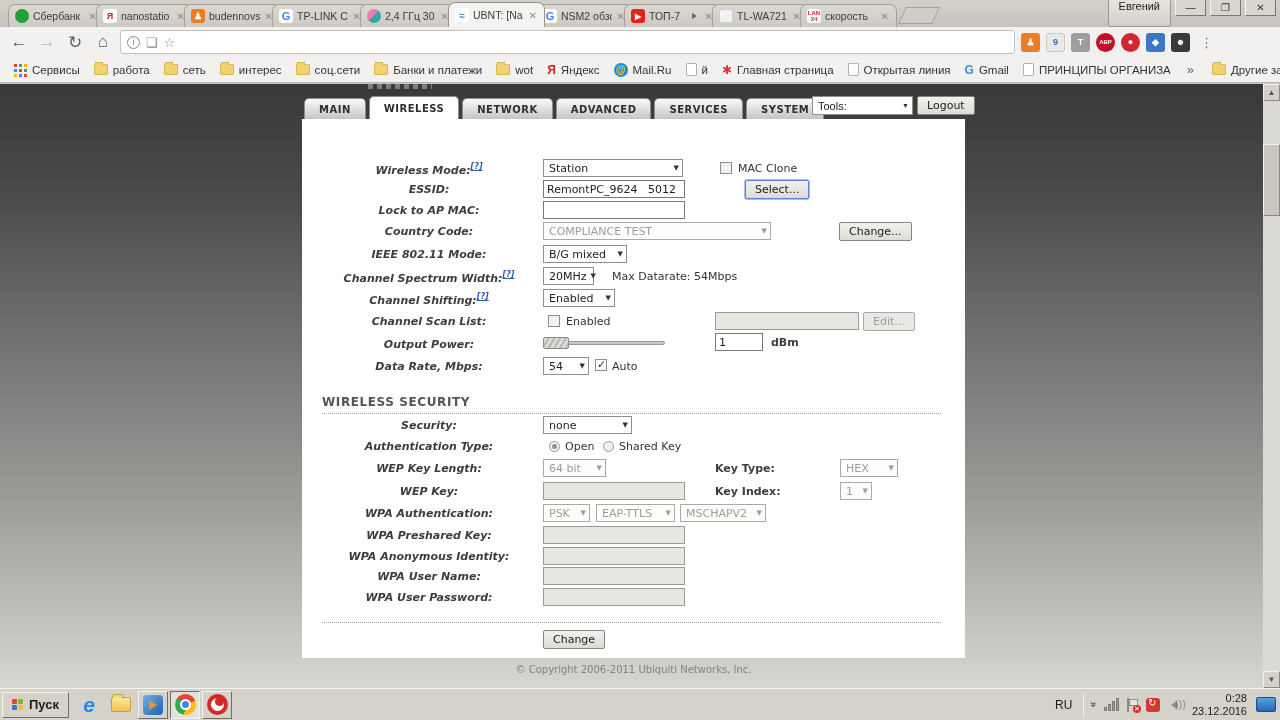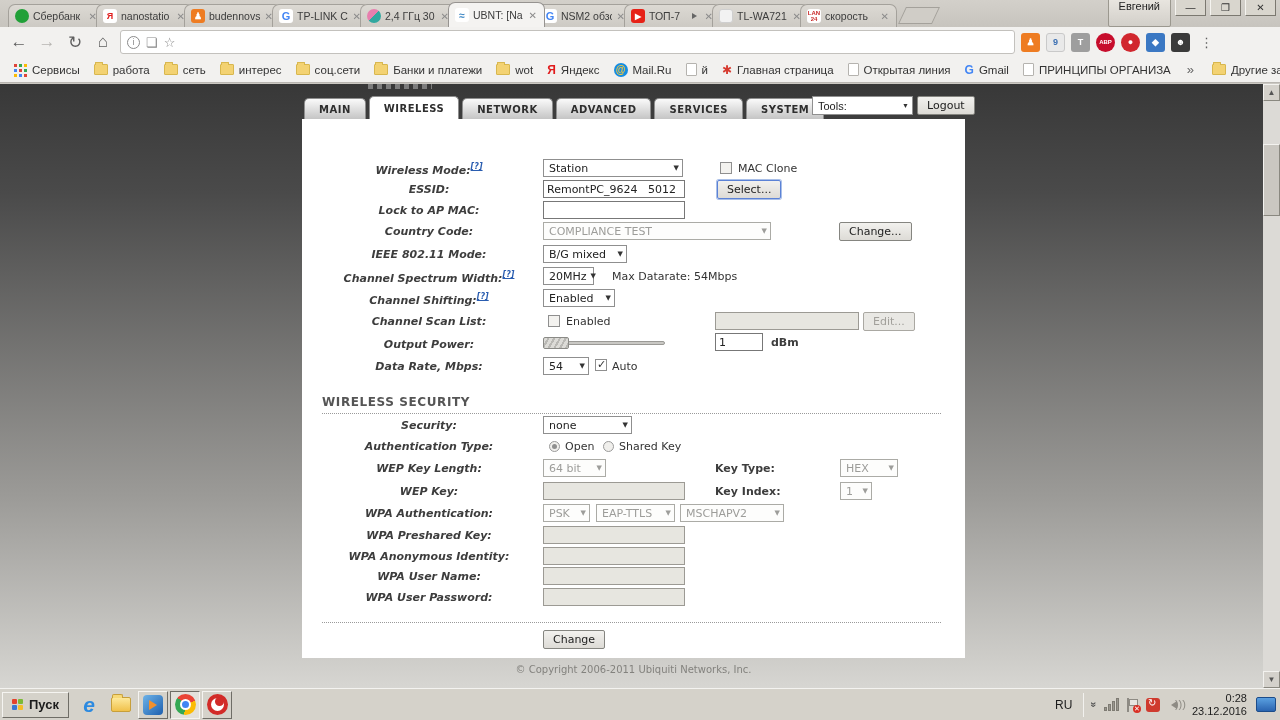--- a/index.html
+++ b/index.html
@@ -92,21 +92,21 @@
   .sel { position:absolute; height:18px; background:#fff; border:1px solid #8f8f8f; display:flex; align-items:center;
     justify-content:space-between; padding:0 3px 0 5px; font-size:11px; color:#222; }
   .sel .ar { font-size:7px; color:#333; margin-left:4px; }
   .sel.dis { color:#9d9d9a; border-color:#ababa6; background:#fdfdfc; }
   .sel.dis .ar { color:#9d9d9a; }
   .inp { position:absolute; height:18px; border:1px solid #777; background:#fff; font-size:11px; color:#222;
     padding:0 3px; font-family:"DejaVu Sans", sans-serif; }
   .inp.dis { background:#e7e6e0; border-color:#9c9a94; }
   .btn { position:absolute; height:19px; background:linear-gradient(#f2f1ee,#dddbd6); border:1px solid #858580;
     border-radius:2px; font-size:11px; color:#222; padding:0 9px; font-family:"DejaVu Sans", sans-serif; }
-  .btn.focus { border-color:#5b82d6; box-shadow:0 0 0 1px #a9bfe8; }
+  .btn.focus { border-color:#5b82d6; box-shadow:0 0 0 1px #a9bfe8;margin-left:28px; }
   .btn.dis { color:#a2a09b; background:#e9e8e4; border-color:#aaa8a2; }
   .cb { position:absolute; width:12px; height:12px; border:1px solid #8f8f8f; background:#f3f2ef; }
   .cb.on { background:#fff; }
   .cb.on:before { content:"✓"; position:absolute; left:1px; top:-2px; font-size:11px; color:#333; }
   .rb { position:absolute; width:11px; height:11px; border:1px solid #9a9a9a; border-radius:50%; background:#f0efec; }
   .rb.on:before { content:""; position:absolute; left:2px; top:2px; width:5px; height:5px; border-radius:50%; background:#8f8f8f; }
   .ftxt { position:absolute; font-size:11px; color:#333; }
   .ftxt.b { font-weight:bold; color:#3d3d3d; }
   .slider-track { position:absolute; left:241px; width:122px; height:4px; background:#c9c8c4; border:1px solid #9b9a96;
     border-radius:2px; }
@@ -436,21 +436,21 @@
 
       <div class="flabel" style="top:388px">WPA Authentication:</div>
       <div class="sel dis" style="left:241px; top:385px; width:47px">
           <span>PSK</span>
           <span class="ar">▼</span>
         </div>
       <div class="sel dis" style="left:294px; top:385px; width:79px">
           <span>EAP-TTLS</span>
           <span class="ar">▼</span>
         </div>
-      <div class="sel dis" style="left:378px; top:385px; width:104px">
+      <div class="sel dis" style="left:378px; top:385px; width:86px">
           <span>MSCHAPV2</span>
           <span class="ar">▼</span>
         </div>
 
       <div class="flabel" style="top:410px">WPA Preshared Key:</div>
       <input class="inp dis" style="left: 241px; top: 407px; width: 142px;">
 
       <div class="flabel" style="top:431px">WPA Anonymous Identity:</div>
       <input class="inp dis" style="left: 241px; top: 428px; width: 142px;">
 

